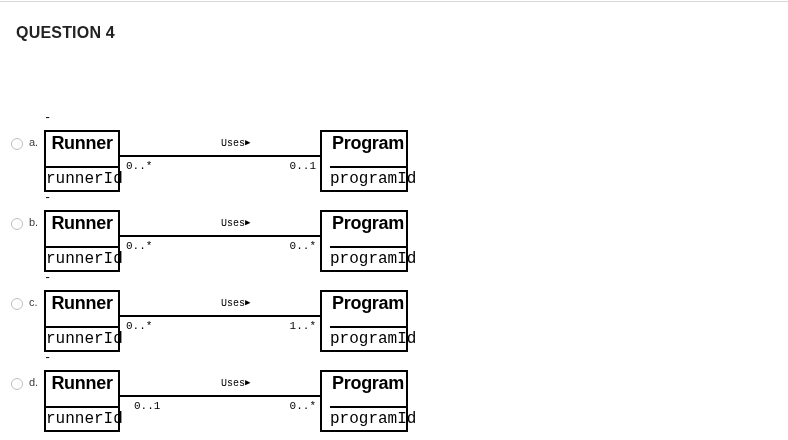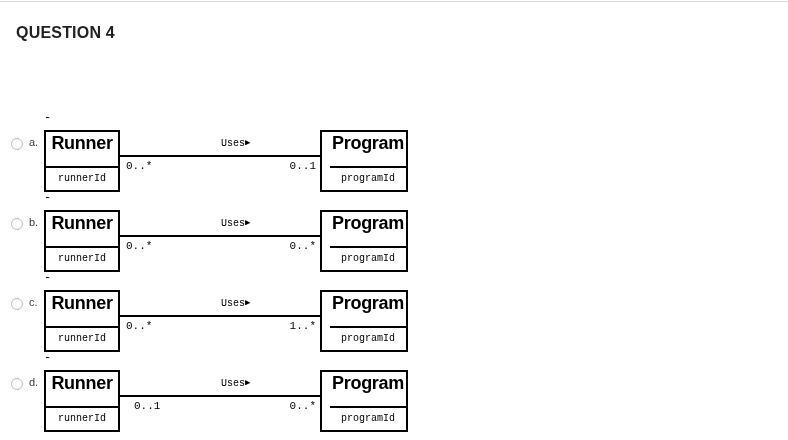--- a/index.html
+++ b/index.html
@@ -134,21 +134,21 @@
     font-family: "Liberation Sans", sans-serif;
     color: #000000;
     background: #ffffff;
     letter-spacing: -0.3px;
   }
   .entity-attrs {
     border-top: 2px solid #000000;
     height: 22px;
     line-height: 22px;
     text-align: center;
-    font-size: 10px;
+    font-size: 16px;
     font-family: "Liberation Mono", monospace;
     color: #000000;
     background: #ffffff;
   }
 
   
   .rel-label {
     position: absolute;
     top: 8px;
     left: 164px;

